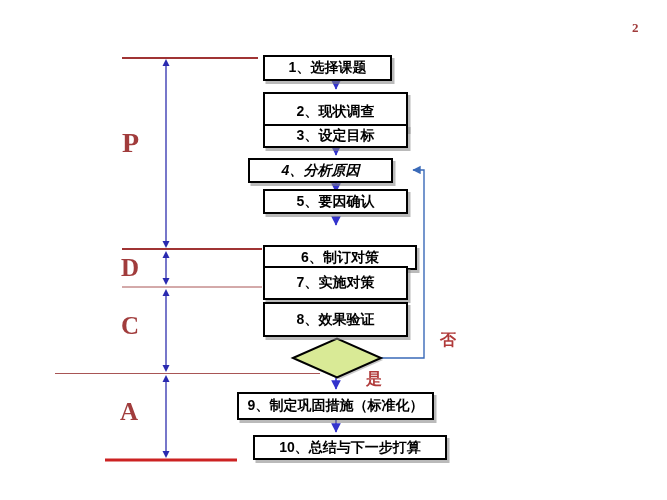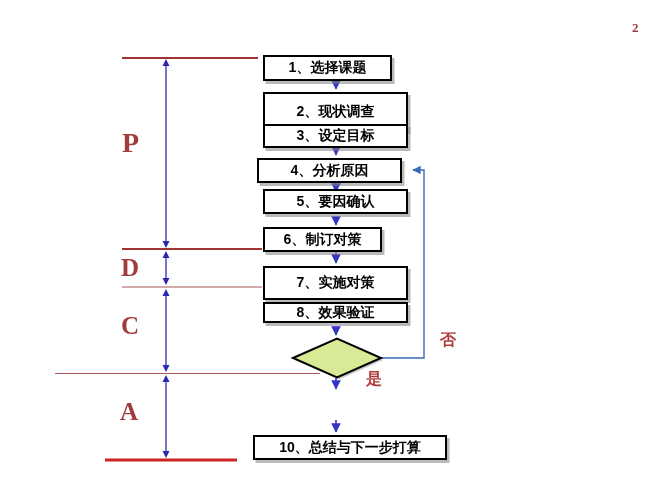--- a/index.html
+++ b/index.html
@@ -116,23 +116,24 @@
   <div class="page-num">2</div>
 
   <div class="stage-label" style="left:122px;top:129px;font-size:28px;">P</div>
   <div class="stage-label" style="left:121px;top:255px;font-size:25px;">D</div>
   <div class="stage-label" style="left:121px;top:313px;font-size:25px;">C</div>
   <div class="stage-label" style="left:120px;top:399px;font-size:25px;">A</div>
 
   <div class="fbox" style="left:263px;top:55px;width:129px;height:26px;">1、选择课题</div>
   <div class="fbox" style="left:263px;top:92px;width:145px;height:39px;">2、现状调查</div>
   <div class="fbox" style="left:263px;top:124px;width:145px;height:24px;">3、设定目标</div>
-  <div class="fbox" style="left:257px;top:158px;width:145px;height:25px;">4、分析原因</div>
+  <div class="fbox" style="left:248px;top:158px;width:145px;height:25px;font-style:italic;">4、分析原因</div>
   <div class="fbox" style="left:263px;top:189px;width:145px;height:25px;">5、要因确认</div>
-  <div class="fbox" style="left:263px;top:227px;width:119px;height:25px;">6、制订对策</div>
+  <div class="fbox" style="left:263px;top:245px;width:154px;height:25px;">6、制订对策</div>
   <div class="fbox" style="left:263px;top:266px;width:145px;height:34px;">7、实施对策</div>
-  <div class="fbox" style="left:263px;top:302px;width:145px;height:21px;">8、效果验证</div>
+  <div class="fbox" style="left:263px;top:302px;width:145px;height:35px;">8、效果验证</div>
+  <div class="fbox" style="left:237px;top:392px;width:197px;height:28px;">9、制定巩固措施（标准化）</div>
   <div class="fbox" style="left:237px;top:435px;width:194px;height:25px;margin-left:16px;">10、总结与下一步打算</div>
 
   <div class="red-note" style="left:440px;top:332px;">否</div>
   <div class="red-note" style="left:366px;top:371px;">是</div>
 
 </div>
 
 </body></html>

